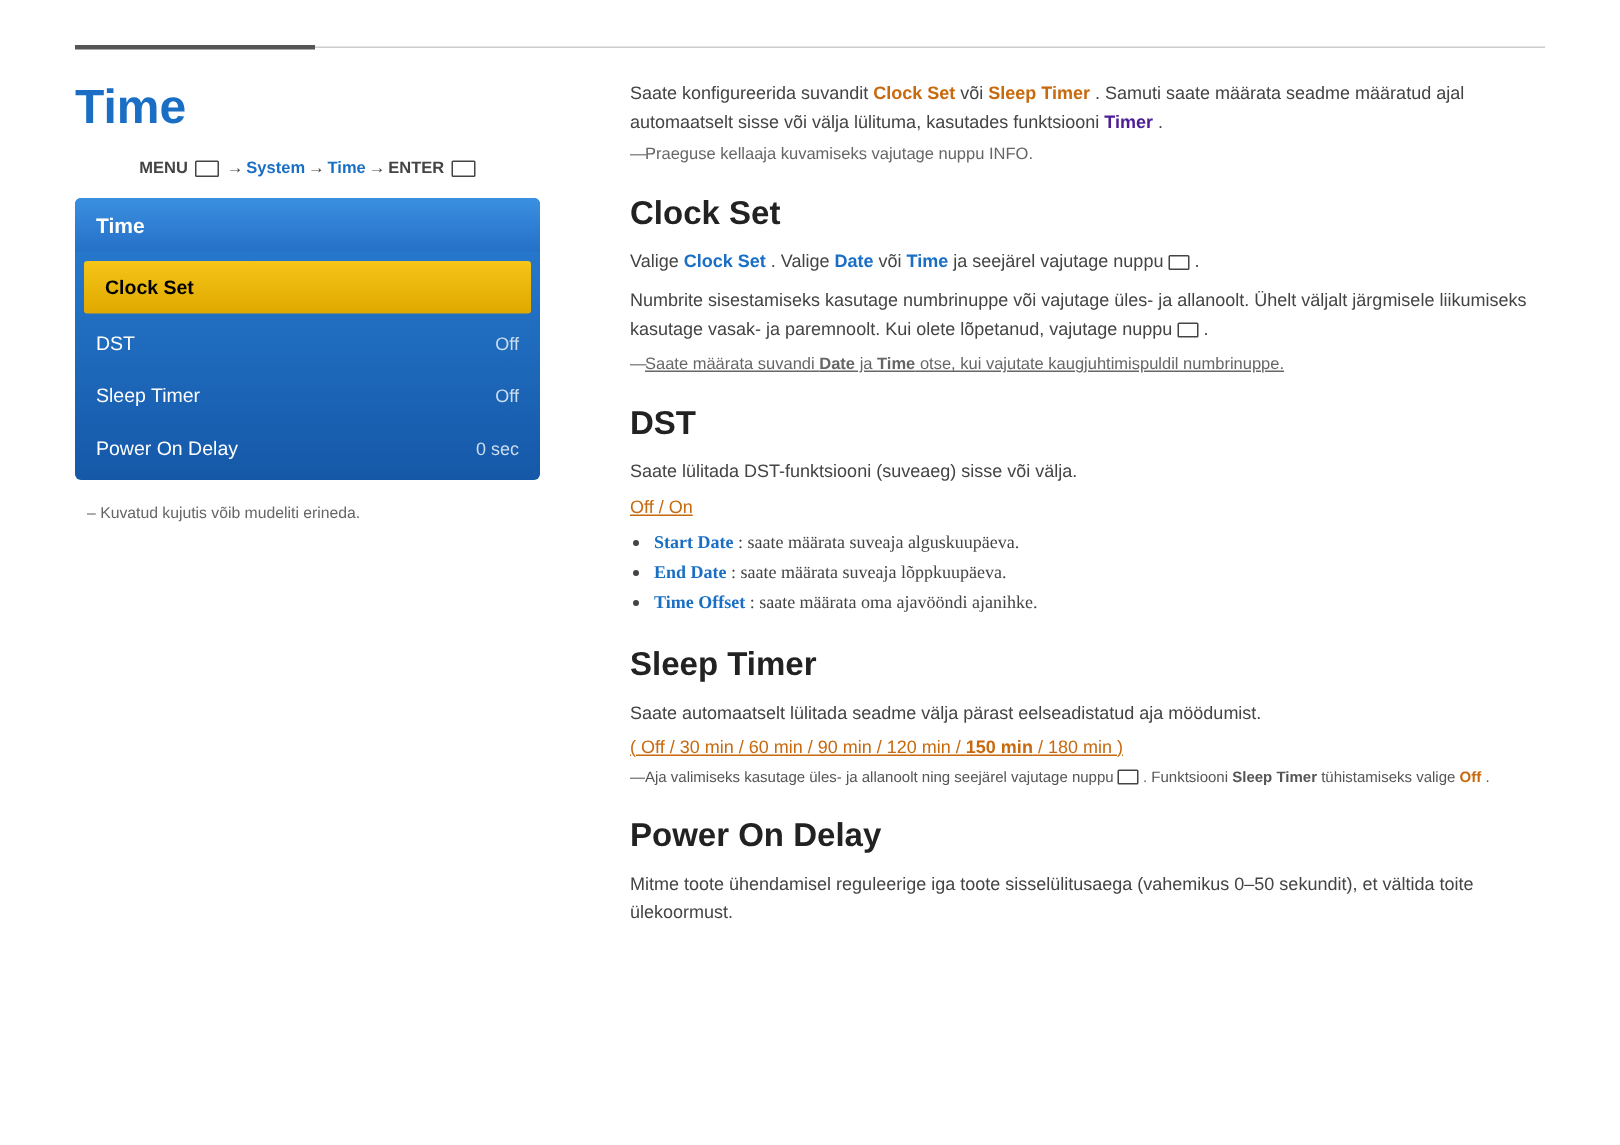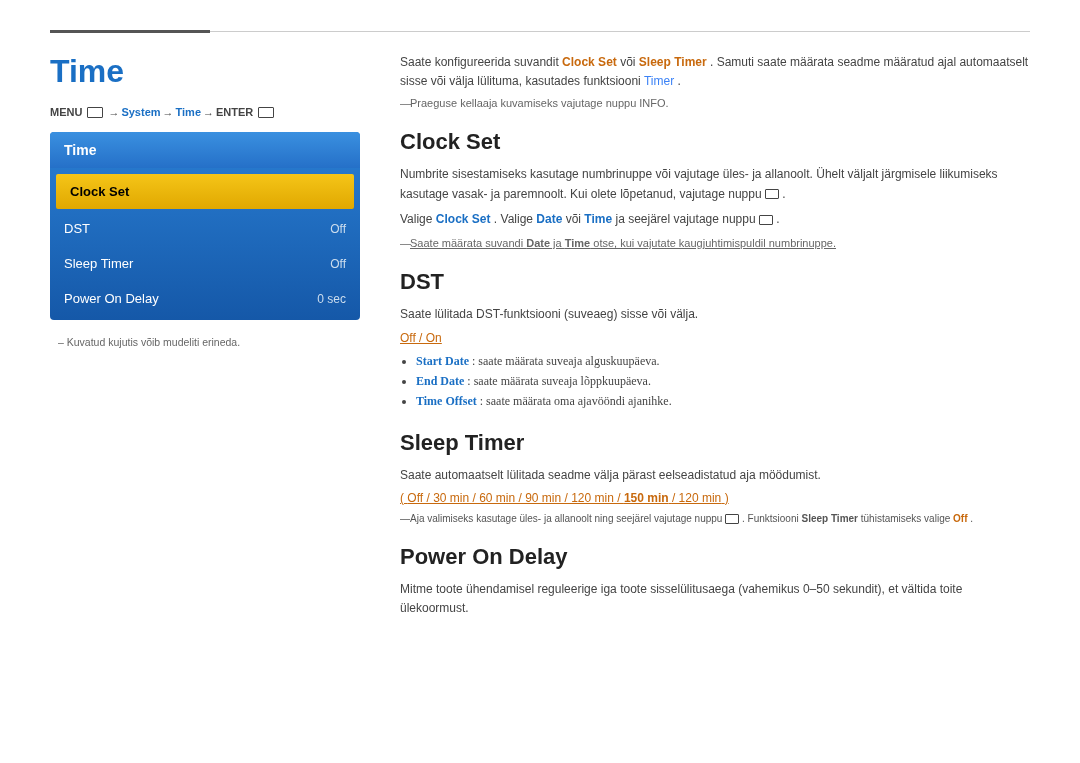--- a/index.html
+++ b/index.html
@@ -33,21 +33,21 @@
     .divider-light {
       flex: 1;
       height: 1px;
       background: #ccc;
     }
 
     
     .main-layout {
       display: flex;
       padding: 20px 50px;
-      gap: 40px;
+      gap: 60px;
     }
 
     
     .left-panel {
       width: 310px;
       flex-shrink: 0;
     }
 
     .page-title {
       font-size: 32px;
@@ -56,20 +56,21 @@
       margin-bottom: 16px;
     }
 
     .menu-path {
       font-size: 11px;
       color: #444;
       margin-bottom: 14px;
       display: flex;
       align-items: center;
       gap: 2px;
+      justify-content: center;
     }
     .menu-path .bold { font-weight: bold; }
     .menu-path .colored { color: #1a6fc4; font-weight: bold; }
 
     
     .menu-box {
       background: linear-gradient(to bottom, #2a7fd4, #1558a8);
       border-radius: 4px;
       overflow: hidden;
       margin-bottom: 16px;
@@ -117,21 +118,21 @@
       flex: 1;
     }
 
     .intro-text {
       font-size: 12px;
       color: #444;
       margin-bottom: 6px;
       line-height: 1.6;
     }
     .intro-text .bold-colored { font-weight: bold; color: #c8690d; }
-    .intro-text .bold-blue { font-weight: normal; color: #3b82f6; text-align: right; }
+    .intro-text .bold-blue { font-weight: bold; color: #4c1d95; text-align: right; }
 
     .info-note {
       font-size: 11px;
       color: #666;
       margin-bottom: 20px;
       padding-left: 10px;
       position: relative;
     }
     .info-note::before {
       content: '—';
@@ -272,32 +273,32 @@
         <span>. Samuti saate määrata seadme määratud ajal automaatselt sisse või välja lülituma, kasutades funktsiooni </span>
         <span class="bold-blue">Timer</span>
         <span>.</span>
       </div>
       <div class="info-note">
         <span>Praeguse kellaaja kuvamiseks vajutage nuppu INFO.</span>
       </div>
 
       <div class="section-title">Clock Set</div>
       <div class="section-text">
-        <span>Numbrite sisestamiseks kasutage numbrinuppe või vajutage üles- ja allanoolt. Ühelt väljalt järgmisele liikumiseks kasutage vasak- ja paremnoolt. Kui olete lõpetanud, vajutage nuppu </span>
-        <span style="display:inline-block;width:14px;height:10px;border:1.5px solid #444;border-radius:1px;vertical-align:middle;"></span>
-        <span>.</span>
-      </div>
-      <div class="section-text">
         <span>Valige </span>
         <span class="highlight-blue">Clock Set</span>
         <span>. Valige </span>
         <span class="highlight-blue">Date</span>
         <span> või </span>
         <span class="highlight-blue">Time</span>
         <span> ja seejärel vajutage nuppu </span>
+        <span style="display:inline-block;width:14px;height:10px;border:1.5px solid #444;border-radius:1px;vertical-align:middle;"></span>
+        <span>.</span>
+      </div>
+      <div class="section-text">
+        <span>Numbrite sisestamiseks kasutage numbrinuppe või vajutage üles- ja allanoolt. Ühelt väljalt järgmisele liikumiseks kasutage vasak- ja paremnoolt. Kui olete lõpetanud, vajutage nuppu </span>
         <span style="display:inline-block;width:14px;height:10px;border:1.5px solid #444;border-radius:1px;vertical-align:middle;"></span>
         <span>.</span>
       </div>
       <div class="section-note">
         <span>Saate määrata suvandi <strong>Date</strong> ja <strong>Time</strong> otse, kui vajutate kaugjuhtimispuldil numbrinuppe.</span>
       </div>
 
       <div class="section-title">DST</div>
       <div class="section-text">Saate lülitada DST-funktsiooni (suveaeg) sisse või välja.</div>
       <div class="options-line">
@@ -317,21 +318,21 @@
           <span>: saate määrata oma ajavööndi ajanihke.</span>
         </li>
       </ul>
 
       <div class="section-title">Sleep Timer</div>
       <div class="section-text">Saate automaatselt lülitada seadme välja pärast eelseadistatud aja möödumist.</div>
       <div class="options-line">
         <span>(</span>
         <span>Off / 30 min / 60 min / 90 min / 120 min / </span>
         <strong>150 min</strong>
-        <span> / 120 min</span>
+        <span> / 180 min</span>
         <span>)</span>
       </div>
       <div class="sleep-note">
         <span>Aja valimiseks kasutage üles- ja allanoolt ning seejärel vajutage nuppu </span>
         <span style="display:inline-block;width:14px;height:10px;border:1.5px solid #444;border-radius:1px;vertical-align:middle;"></span>
         <span>. Funktsiooni </span>
         <strong>Sleep Timer</strong>
         <span> tühistamiseks valige </span>
         <span class="highlight-orange">Off</span>
         <span>.</span>

